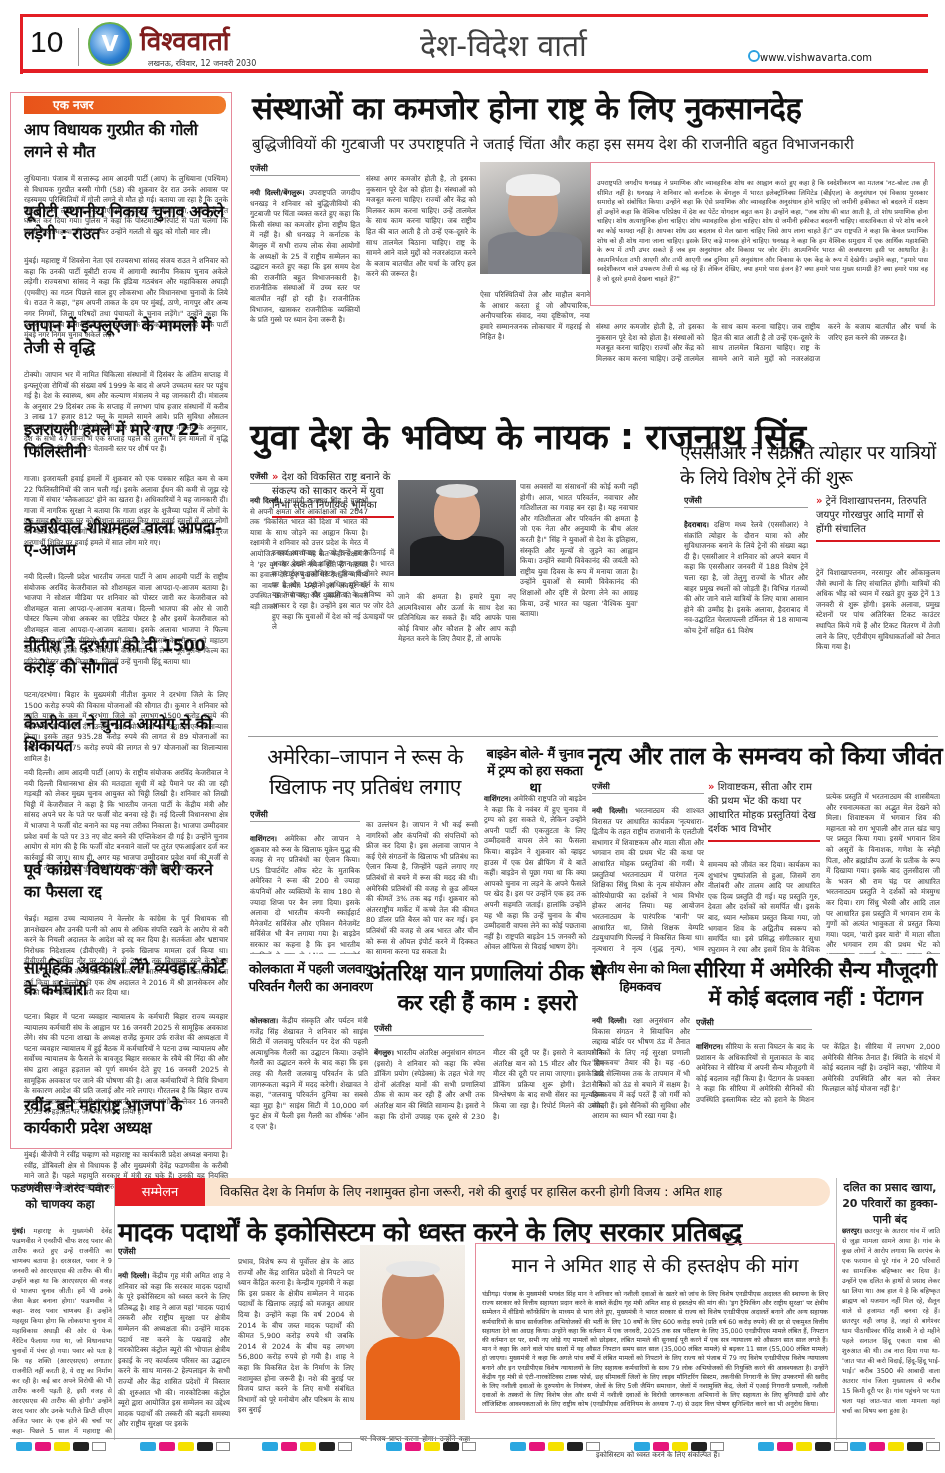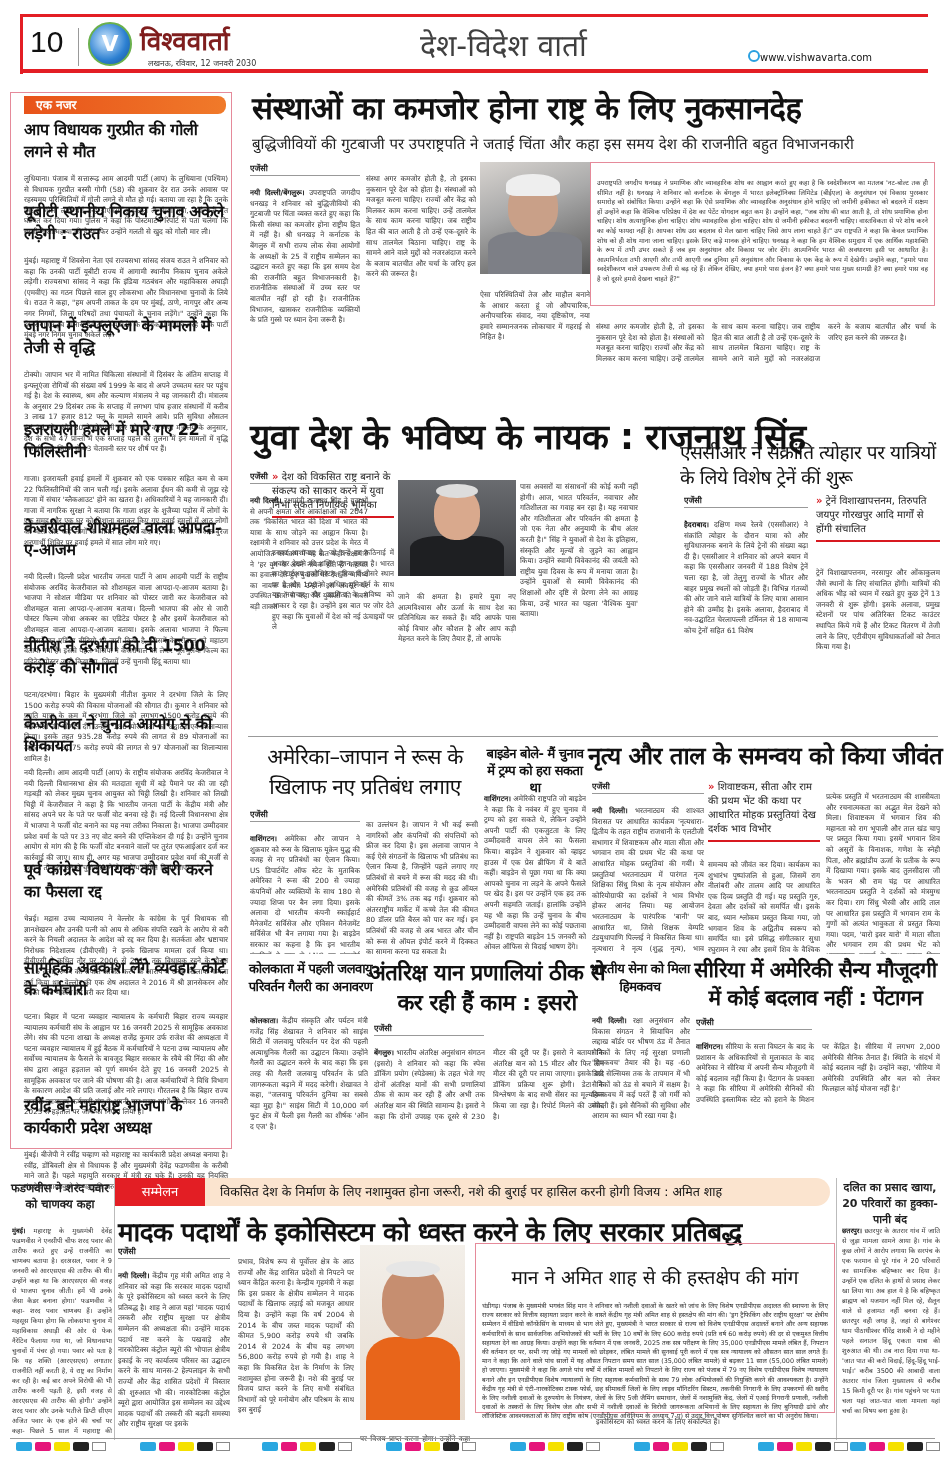--- a/index.html
+++ b/index.html
@@ -19,21 +19,21 @@
   #page-sep { left: 78px; top: 28px; width: 1px; height: 38px; background: #999; }
   #logo { left: 88px; top: 22px; width: 44px; height: 44px; border-radius: 50%; background: radial-gradient(circle at 40% 40%, #cfe9ff, #2b7fd1 60%, #1a4f8f); border: 2px solid #6ab04c; color: #fff; font-weight: bold; font-size: 22px; text-align: center; line-height: 40px; }
   #brand { left: 140px; top: 22px; font-size: 26px; font-weight: bold; color: #7f1d1d; }
   #dateline { left: 148px; top: 57px; font-size: 8px; color: #333; }
   #section-title { left: 420px; top: 24px; font-size: 30px; color: #404040; }
   #site-url { left: 760px; top: 52px; font-size: 10px; color: #111; }
   #ie-icon { left: 748px; top: 50px; width: 12px; height: 12px; border-radius: 50%; border: 2px solid #2aa0e0; }
 
   
   #ek-nazar-box { left: 10px; top: 92px; width: 222px; height: 1057px; border: 1.5px solid #e58a9a; }
-  #ek-nazar-tag { left: 24px; top: 96px; width: 202px; height: 18px; background: linear-gradient(90deg, #e8531a, #f07a2a); border-radius: 0 8px 8px 0; color: #fff; font-size: 12px; font-weight: bold; padding-left: 12px; line-height: 18px; }
+  #ek-nazar-tag { left: 24px; top: 96px; width: 202px; height: 18px; background: linear-gradient(90deg, #e8531a, #f07a2a); border-radius: 0 8px 8px 0; color: #fff; font-size: 12px; font-weight: bold; padding-left: 29px; line-height: 18px; }
   .brief { position: absolute; left: 24px; width: 204px; }
   .brief h3 { font-size: 16px; font-weight: bold; color: #111; margin-bottom: 3px; letter-spacing: -0.3px; }
 
   
   #main-hl { left: 252px; top: 86px; font-size: 31px; }
   #main-sub { left: 252px; top: 133px; font-size: 15px; color: #222; font-weight: normal; }
   #dhankhar-photo { left: 480px; top: 162px; width: 110px; height: 112px; background: linear-gradient(160deg, #d8d4d0 0%, #aaa 40%, #555 100%); }
   #dhankhar-photo .face { position:absolute; left:28px; top:18px; width:50px; height:56px; border-radius:45%; background:#c9a088; }
   #dhankhar-photo .hair { position:absolute; left:26px; top:12px; width:54px; height:22px; border-radius:50% 50% 20% 20%; background:#eee; }
   #dhankhar-photo .coat { position:absolute; left:8px; top:70px; width:94px; height:42px; border-radius:30% 30% 0 0; background:#7d7f86; }
@@ -65,21 +65,21 @@
   #fadnavis-hl { left: 10px; top: 1180px; width: 100px; font-size: 11.5px; line-height: 16px; text-align: center; font-weight: bold; }
   #sammelan-band { left: 115px; top: 1178px; width: 715px; height: 28px; background: #fbe4cf; border-radius: 0 14px 14px 0; }
   #sammelan-tag { left: 115px; top: 1178px; width: 90px; height: 28px; background: #e31e24; color: #fff; font-size: 13px; line-height: 28px; text-align: center; }
   #sammelan-kicker { left: 220px; top: 1183px; font-size: 12.5px; color: #111; }
   #dalit-hl { left: 840px; top: 1180px; width: 100px; font-size: 11px; line-height: 16px; text-align: center; font-weight: bold; }
   #madak-hl { left: 118px; top: 1213px; font-size: 26px; }
   #shah-photo { left: 360px; top: 1245px; width: 105px; height: 175px; background: linear-gradient(180deg, #f3efe9 0%, #e7dcd0 100%); }
   #shah-photo .face { position:absolute; left:22px; top:22px; width:62px; height:72px; border-radius:45%; background:#c68e70; }
   #shah-photo .hair { position:absolute; left:26px; top:16px; width:54px; height:16px; border-radius:50%; background:#e6e6e6; }
   #shah-photo .coat { position:absolute; left:6px; top:92px; width:94px; height:83px; border-radius:30% 30% 0 0; background:#e8651a; }
-  #mann-box { left: 475px; top: 1243px; width: 360px; height: 170px; border: 1.5px solid #e58a9a; padding: 20px 6px; }
+  #mann-box { left: 475px; top: 1243px; width: 360px; height: 170px; border: 1.5px solid #e58a9a; padding: 8px 6px; }
   #mann-box h3 { font-size: 19px; text-align: center; margin-bottom: 4px; color:#111; font-weight: normal; }
   #mann-box .body-text { font-size: 6.4px; line-height: 9.2px; }
 
   
   .regmarks { position: absolute; top: 1442px; display: flex; gap: 3px; align-items: center; }
   .regmarks span { display: inline-block; width: 16px; height: 9px; border-radius: 2px; }
   .c { background: #2aa7e0; } .m { background: #e5157a; } .y { background: #f5e100; } .k { background: #222; }
   .regmarks i { display:inline-block; width:14px; height:9px; border:1px solid #888; }
   .vrule { position:absolute; width:1px; background:#bbb; }
   .hrule { position:absolute; height:1px; background:#999; }
@@ -284,21 +284,21 @@
     <div class="face"></div>
     <div class="hair"></div>
 </div>
 <div class="col" style="left:360px; top:1422px; width:110px; height:20px;">
   <p class="body-text">पर विजय प्राप्त करना होगा। उन्होंने कहा कि सरकार मादक पदार्थों के पूरे</p>
 </div>
 <div id="mann-box" class="abs">
   <h3>मान ने अमित शाह से की हस्तक्षेप की मांग</h3>
   <p class="body-text">चंडीगढ़। पंजाब के मुख्यमंत्री भगवंत सिंह मान ने शनिवार को नशीली दवाओं के खतरे को जांच के लिए विशेष एनडीपीएस अदालत की स्थापना के लिए राज्य सरकार को वित्तीय सहायता प्रदान करने के वास्ते केंद्रीय गृह मंत्री अमित शाह से हस्तक्षेप की मांग की। 'ड्रग ट्रैफिकिंग और राष्ट्रीय सुरक्षा' पर क्षेत्रीय सम्मेलन में वीडियो कॉन्फ्रेंसिंग के माध्यम से भाग लेते हुए, मुख्यमंत्री ने भारत सरकार से राज्य को विशेष एनडीपीएस अदालतें बनाने और अन्य सहायक कर्मचारियों के साथ सार्वजनिक अभियोजकों की भर्ती के लिए 10 वर्षों के लिए 600 करोड़ रुपये (प्रति वर्ष 60 करोड़ रुपये) की दर से एकमुश्त वित्तीय सहायता देने का आग्रह किया। उन्होंने कहा कि वर्तमान में एक जनवरी, 2025 तक सत्र परीक्षण के लिए 35,000 एनडीपीएस मामले लंबित हैं, निपटान की वर्तमान दर पर, सभी नए जोड़े गए मामलों को छोड़कर, लंबित मामले की सुनवाई पूरी करने में एक सत्र न्यायालय को औसतन सात साल लगते हैं। मान ने कहा कि आने वाले पांच सालों में यह औसत निपटान समय सात साल (35,000 लंबित मामले) से बढ़कर 11 साल (55,000 लंबित मामले) हो जाएगा। मुख्यमंत्री ने कहा कि अगले पांच वर्षों में लंबित मामलों को निपटाने के लिए राज्य को पंजाब में 79 नए विशेष एनडीपीएस विशेष न्यायालय बनाने और इन एनडीपीएस विशेष न्यायालयों के लिए सहायक कर्मचारियों के साथ 79 लोक अभियोजकों की नियुक्ति करने की आवश्यकता है। उन्होंने केंद्रीय गृह मंत्री से एंटी-नारकोटिक्स टास्क फोर्स, छह सीमावर्ती जिलों के लिए लाइव मॉनिटरिंग सिस्टम, तकनीकी निगरानी के लिए उपकरणों की खरीद के लिए नशीली दवाओं के दुरुपयोग के नियंत्रण, जेलों के लिए 5जी जैमिंग समाधान, जेलों में नशामुक्ति केंद्र, जेलों में एआई निगरानी प्रणाली, नशीली दवाओं के तस्करों के लिए विशेष जेल और सभी में नशीली दवाओं के विरोधी जागरूकता अभियानों के लिए सहायता के लिए बुनियादी ढांचे और लॉजिस्टिक आवश्यकताओं के लिए राष्ट्रीय कोष (एनडीपीएस अधिनियम के अध्याय 7-ए) से उदार वित्त पोषण सुनिश्चित करने का भी अनुरोध किया।</p>
 </div>
-<div class="col" style="left:596px; top:1405px; width:230px; height:22px;">
+<div class="col" style="left:596px; top:1438px; width:230px; height:22px;">
   <p class="body-text">इकोसिस्टम को ध्वस्त करने के लिए संकल्पित हैं।</p>
 </div>
 
 <div id="dalit-hl" class="abs">दलित का प्रसाद खाया, 20 परिवारों का हुक्का-पानी बंद</div>
 <div class="col" style="left:842px; top:1214px; width:98px; height:220px;">
   <p class="body-text" style="font-size:6.6px; line-height:10px;"><b>छतरपुर।</b> <span>छतरपुर के अतरार गांव में जाति से जुड़ा मामला सामने आया है। गांव के कुछ लोगों ने आरोप लगाया कि सरपंच के एक फरमान से पूरे गांव ने 20 परिवारों का सामाजिक बहिष्कार कर दिया है। उन्होंने एक दलित के हाथों से प्रसाद लेकर खा लिया था। अब हाल ये है कि बहिष्कृत ब्राह्मण को यजमान नहीं मिल रहे, सैलून वाले से हजामत नहीं बनवा रहे हैं। छतरपुर वही जगह है, जहां से बागेश्वर धाम पीठाधीश्वर धीरेंद्र शास्त्री ने दो महीने पहले सनातन हिंदू एकता यात्रा की शुरुआत की थी। तब नारा दिया गया था- 'जात पात की करो विदाई, हिंदू-हिंदू भाई-भाई।' करीब 3500 की आबादी वाला अतरार गांव जिला मुख्यालय से करीब 15 किमी दूरी पर है। गांव पहुंचने पर पता चला यहां जात-पात वाला मामला यहां चर्चा का विषय बना हुआ है।</span></p>
 </div>
 
 <div class="vrule" style="left:114px; top:1178px; height:262px;"></div>
 <div class="vrule" style="left:836px; top:1178px; height:262px;"></div>

